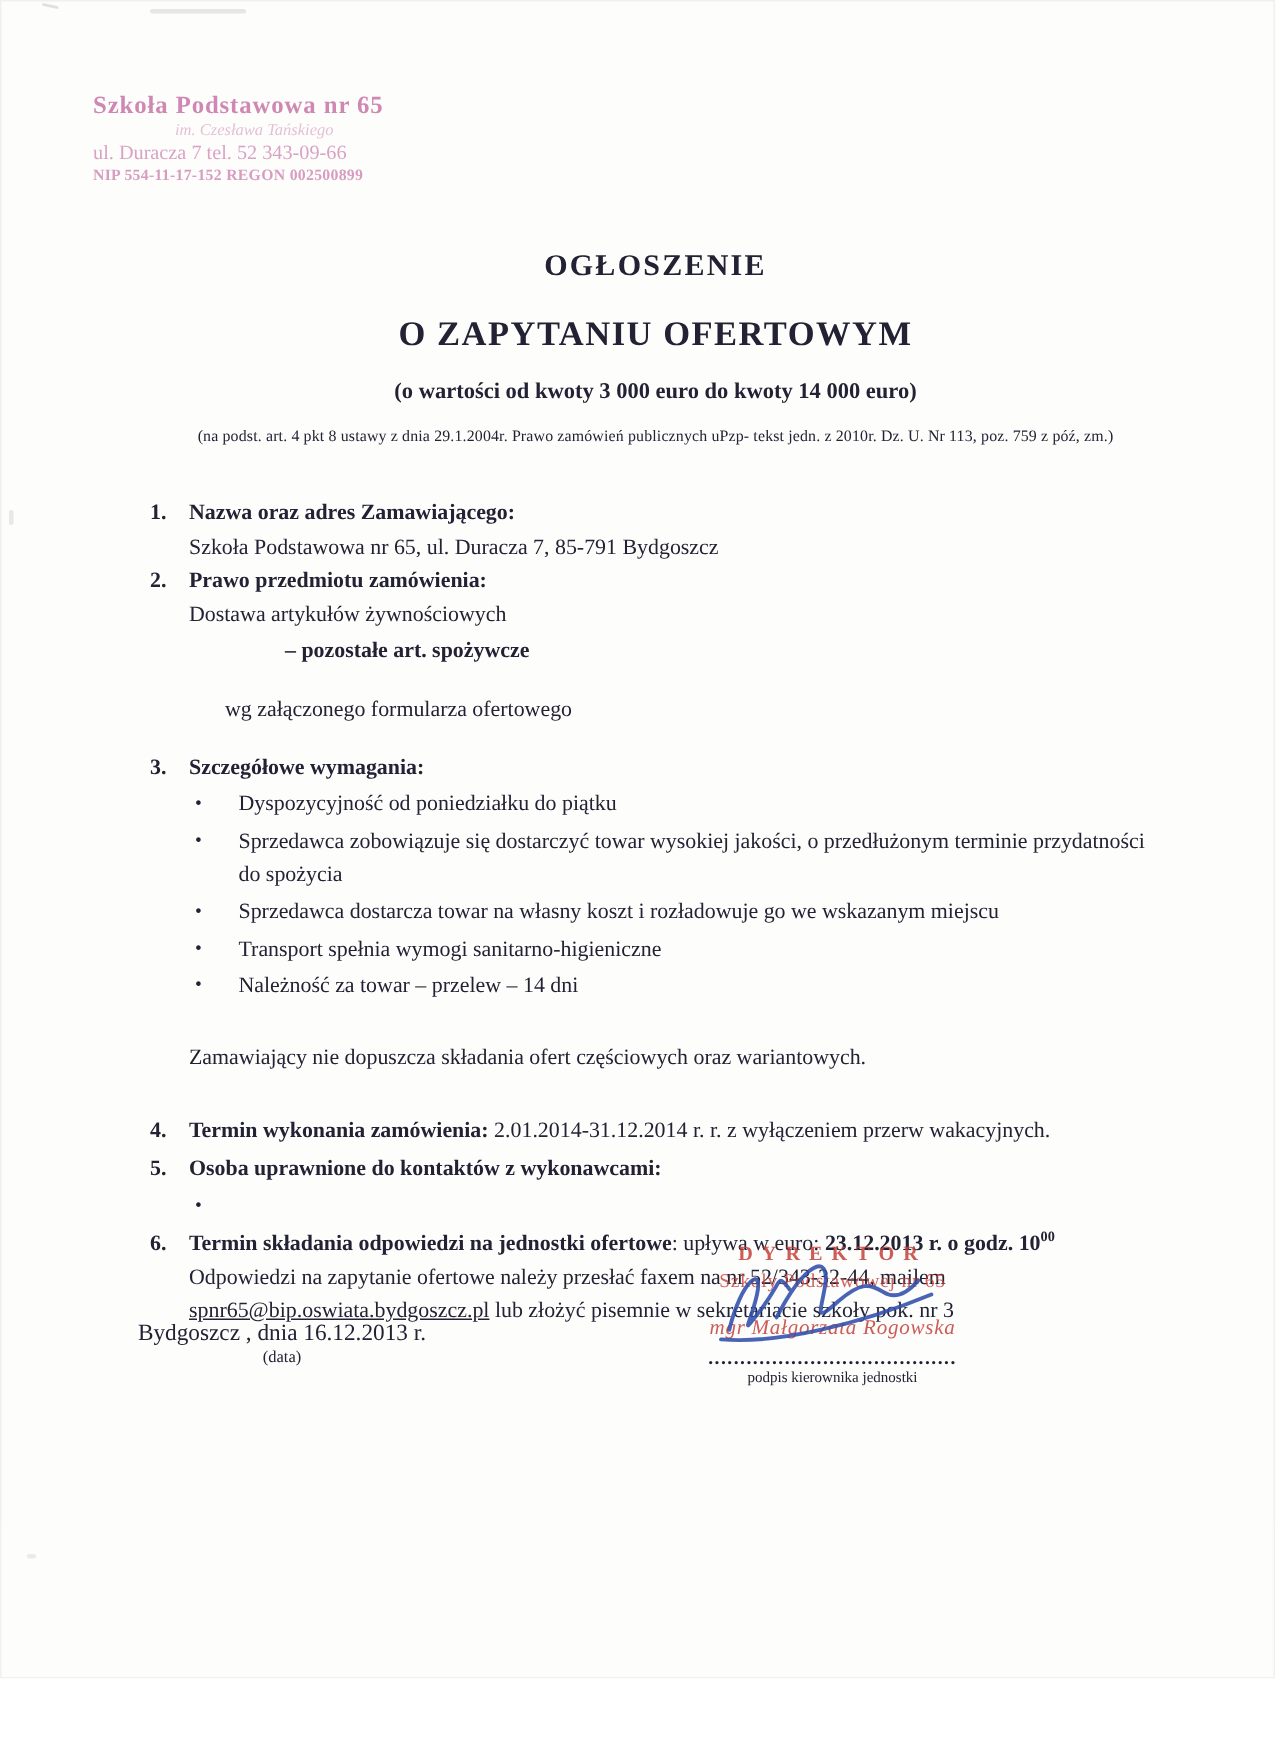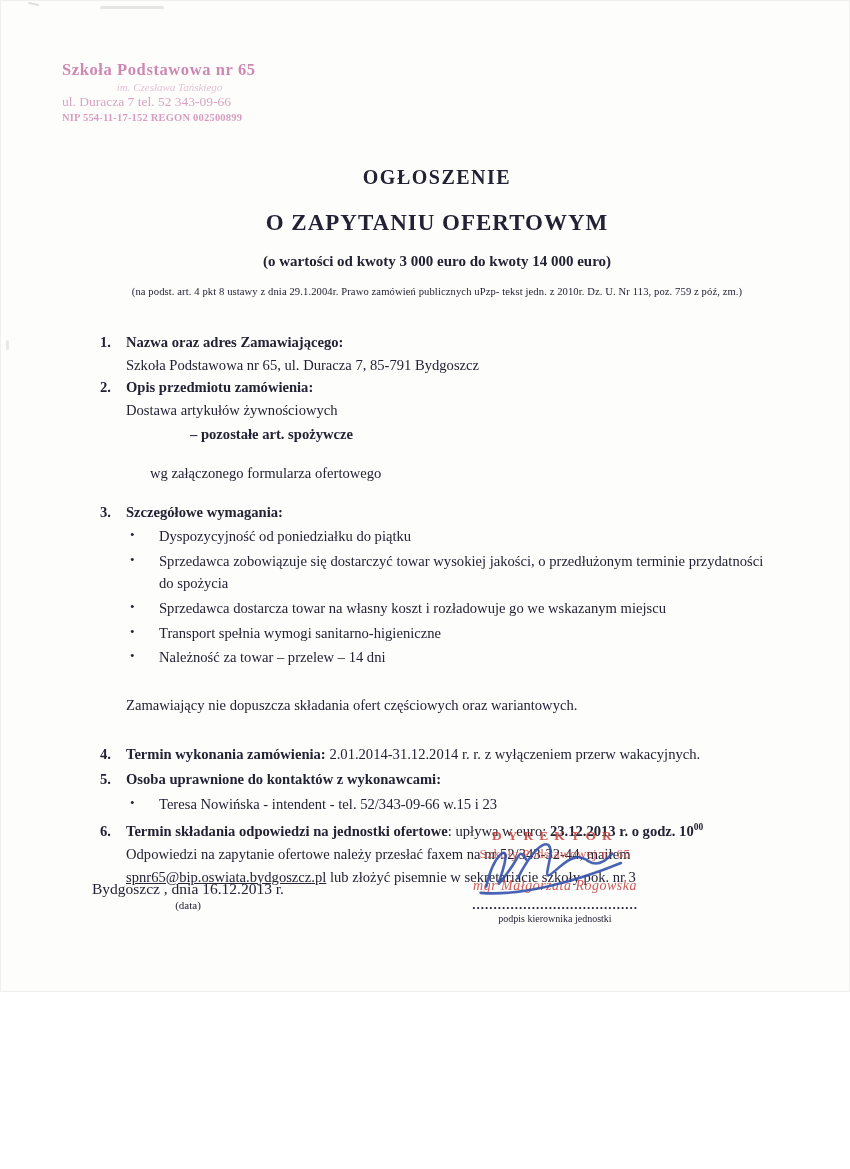--- a/index.html
+++ b/index.html
@@ -1,17 +1,17 @@
 <!DOCTYPE html>
 <html lang="pl"><head>
 <meta charset="utf-8">
 <style>
   html,body { margin:0; padding:0; background:#ffffff; }
   .page {
-    position:relative; width:850px; height:992px;
+    position:relative; width:850px; height:1119px;
     background:#fdfdfc; overflow:hidden;
     font-family:"Liberation Serif", serif;
     color:#232234;
     box-shadow: inset 0 0 0 1px #f0f0ee;
   }
   
   .artifact { position:absolute; background:#c9c9c9; opacity:.45; border-radius:2px; }
   .a1 { left:100px; top:6px; width:64px; height:3px; }
   .a2 { left:28px; top:3px; width:11px; height:2px; transform:rotate(12deg); opacity:.55; }
   .a3 { left:6px; top:340px; width:3px; height:10px; opacity:.4; }
@@ -93,21 +93,21 @@
       <div class="num">1.</div>
       <div class="content">
         <div class="lbl">Nazwa oraz adres Zamawiającego:</div>
         <div>Szkoła Podstawowa nr 65, ul. Duracza 7, 85-791 Bydgoszcz</div>
       </div>
     </div>
 
     <div class="item">
       <div class="num">2.</div>
       <div class="content">
-        <div class="lbl">Opis przedmiotu zamówienia:</div>
+        <div class="lbl">Prawo przedmiotu zamówienia:</div>
         <div>Dostawa artykułów żywnościowych</div>
         <div class="subitem">– pozostałe art. spożywcze</div>
         <div class="note">wg załączonego formularza ofertowego</div>
       </div>
     </div>
 
     <div class="item">
       <div class="num">3.</div>
       <div class="content">
         <div class="lbl">Szczegółowe wymagania:</div>
@@ -145,21 +145,20 @@
       </div>
     </div>
 
     <div class="item item-gap">
       <div class="num">5.</div>
       <div class="content">
         <div class="lbl">Osoba uprawnione do kontaktów z wykonawcami:</div>
         <ul class="blist">
           <li>
             <span class="bullet-marker">•</span>
-            <span>Teresa Nowińska  - intendent -  tel.  52/343-09-66 w.15 i 23</span>
           </li>
         </ul>
       </div>
     </div>
 
     <div class="item item-gap">
       <div class="num">6.</div>
       <div class="content">
         <div>
           <span class="lbl">Termin składania odpowiedzi na jednostki ofertowe</span><span>: upływa w euro: </span><span class="lbl">23.12.2013 r. o godz. 10</span><sup>00</sup>

